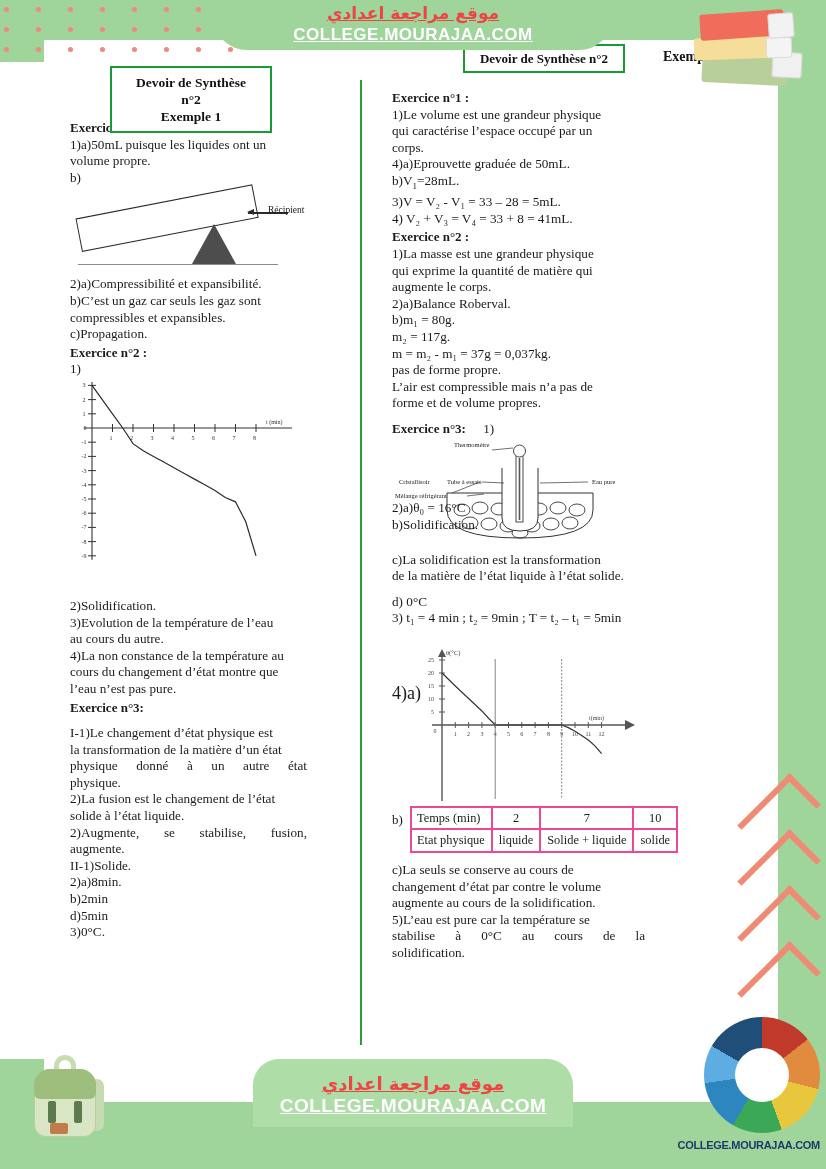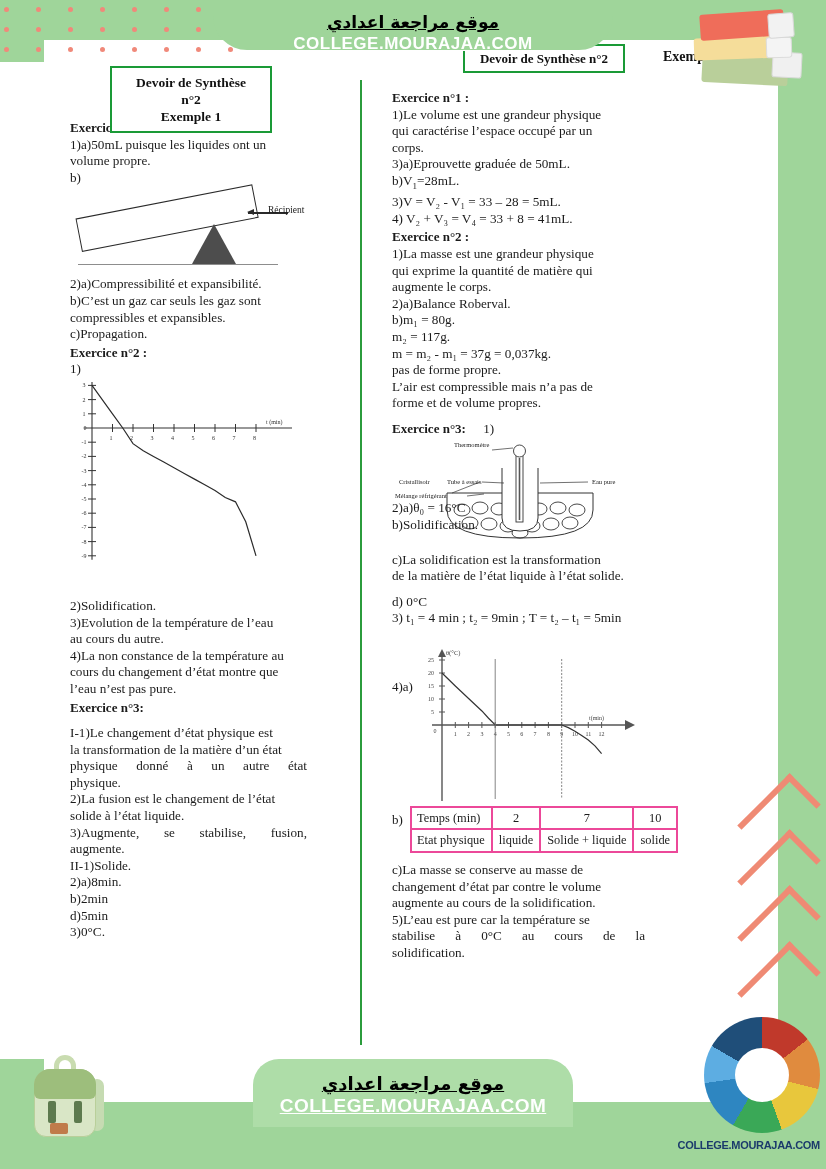--- a/index.html
+++ b/index.html
@@ -37,23 +37,23 @@
   .dot { width:5px; height:5px; border-radius:50%; background:#f0897a; margin-right:27px; }
   .dots-r1 { left:4px;  top:7px; }
   .dots-r2 { left:4px;  top:27px; }
   .dots-r3 { left:4px;  top:47px; }
   .banner-top-text {
     position:absolute; left:213px; top:0px; width:400px; height:56px;
     z-index:7; text-align:center; color:#ffffff;
   }
   .banner-ar {
     font-family:"DejaVu Sans", sans-serif;
-    font-size:17px; font-weight:bold; color:#000000;
+    font-size:17px; font-weight:bold; color:#ef4444;
     text-decoration:underline; letter-spacing:0px;
-    direction:rtl; line-height:22px; margin-top:11px;
+    direction:rtl; line-height:22px; margin-top:2px;
   }
   .banner-url {
     font-family:"Liberation Sans", sans-serif;
     font-size:17px; font-weight:bold; color:#ffffff;
     text-decoration:underline; letter-spacing:0.5px; line-height:22px;
   }
   .banner-green-pill {
     position:absolute; left:213px; top:-16px; width:400px; height:66px;
     background:#9fd59a; border-radius:0 0 34px 34px; z-index:5;
   }
@@ -330,36 +330,36 @@
   <p class="ln">l’eau n’est pas pure.</p>
 
   <div class="ex-head">Exercice n°3:</div>
   <div class="sp"></div>
   <p class="ln">I-1)Le changement d’état physique est</p>
   <p class="ln">la transformation de la matière d’un état</p>
   <p class="ln-j">physique donné à un autre état</p>
   <p class="ln">physique.</p>
   <p class="ln">2)La fusion est le changement de l’état</p>
   <p class="ln">solide à l’état liquide.</p>
-  <p class="ln-j">3)Augmente, se stabilise, fusion,</p>
+  <p class="ln-j">2)Augmente, se stabilise, fusion,</p>
   <p class="ln">augmente.</p>
   <p class="ln">II-1)Solide.</p>
   <p class="ln">2)a)8min.</p>
   <p class="ln">b)2min</p>
   <p class="ln">d)5min</p>
   <p class="ln">3)0°C.</p>
 </div>
 
 <div class="col col-right">
 
   <div class="ex-head">Exercice n°1 :</div>
   <p class="ln">1)Le volume est une grandeur physique</p>
   <p class="ln">qui caractérise l’espace occupé par un</p>
   <p class="ln">corps.</p>
-  <p class="ln">3)a)Eprouvette graduée de 50mL.</p>
+  <p class="ln">4)a)Eprouvette graduée de 50mL.</p>
   <p class="ln"><span>b)V</span><sub>1</sub><span>=28mL.</span></p>
   <p class="ln">3)V = V₂ - V₁ = 33 – 28 = 5mL.</p>
   <p class="ln">4) V₂ + V₃ = V₄ = 33 + 8 = 41mL.</p>
 
   <div class="ex-head">Exercice n°2 :</div>
   <p class="ln">1)La masse est une grandeur physique</p>
   <p class="ln">qui exprime la quantité de matière qui</p>
   <p class="ln">augmente le corps.</p>
   <p class="ln">2)a)Balance Roberval.</p>
   <p class="ln">b)m₁ = 80g.</p>
@@ -422,21 +422,21 @@
   </div>
 
   <div class="sp"></div>
   <p class="ln">c)La solidification est la transformation</p>
   <p class="ln">de la matière de l’état liquide à l’état  solide.</p>
   <div class="sp"></div>
   <p class="ln">d) 0°C</p>
   <p class="ln">3) t₁ = 4 min ; t₂ = 9min ; T = t₂ – t₁ =  5min</p>
 
   <div class="graph2">
-    <span style="position:absolute; left:0; top:50px; font-size:13px;">4)a)</span>
+    <span style="position:absolute; left:0; top:56px; font-size:18px;">4)a)</span>
     <svg class="gsvg" width="253" height="175" viewBox="0 0 253 175">
       <g id="g2-axes" stroke="#555" fill="none" stroke-width="1.4">
           <path d="M50 22 L50 172"></path>
           <path d="M40 96 L235 96"></path>
           <path d="M50 20 l-4 8 l8 0 z" fill="#555" stroke="none"></path>
           <path d="M243 96 l-10 -5 l0 10 z" fill="#555" stroke="none"></path>
         </g>
       <g id="g2-ticks" stroke="#555" stroke-width="1">
           <line x1="63.3" y1="93" x2="63.3" y2="99"></line>
           <line x1="76.6" y1="93" x2="76.6" y2="99"></line>
@@ -498,21 +498,21 @@
           <td class="lbl">Etat physique</td>
           <td>liquide</td>
           <td>Solide + liquide</td>
           <td>solide</td>
         </tr>
       </tbody>
     </table>
   </div>
 
   <div class="sp"></div>
-  <p class="ln">c)La masse se conserve au masse de</p>
+  <p class="ln">c)La seuls se conserve au cours de</p>
   <p class="ln">changement d’état par contre le volume</p>
   <p class="ln">augmente au cours de la solidification.</p>
   <p class="ln">5)L’eau est pure car la température se</p>
   <p class="ln-j">stabilise à 0°C au cours de la</p>
   <p class="ln">solidification.</p>
 </div>
 
 <div class="chev-wrap">
   <div class="chev" style="left:4px;  top:-2px;"></div>
   <div class="chev" style="left:4px;  top:54px;"></div>

